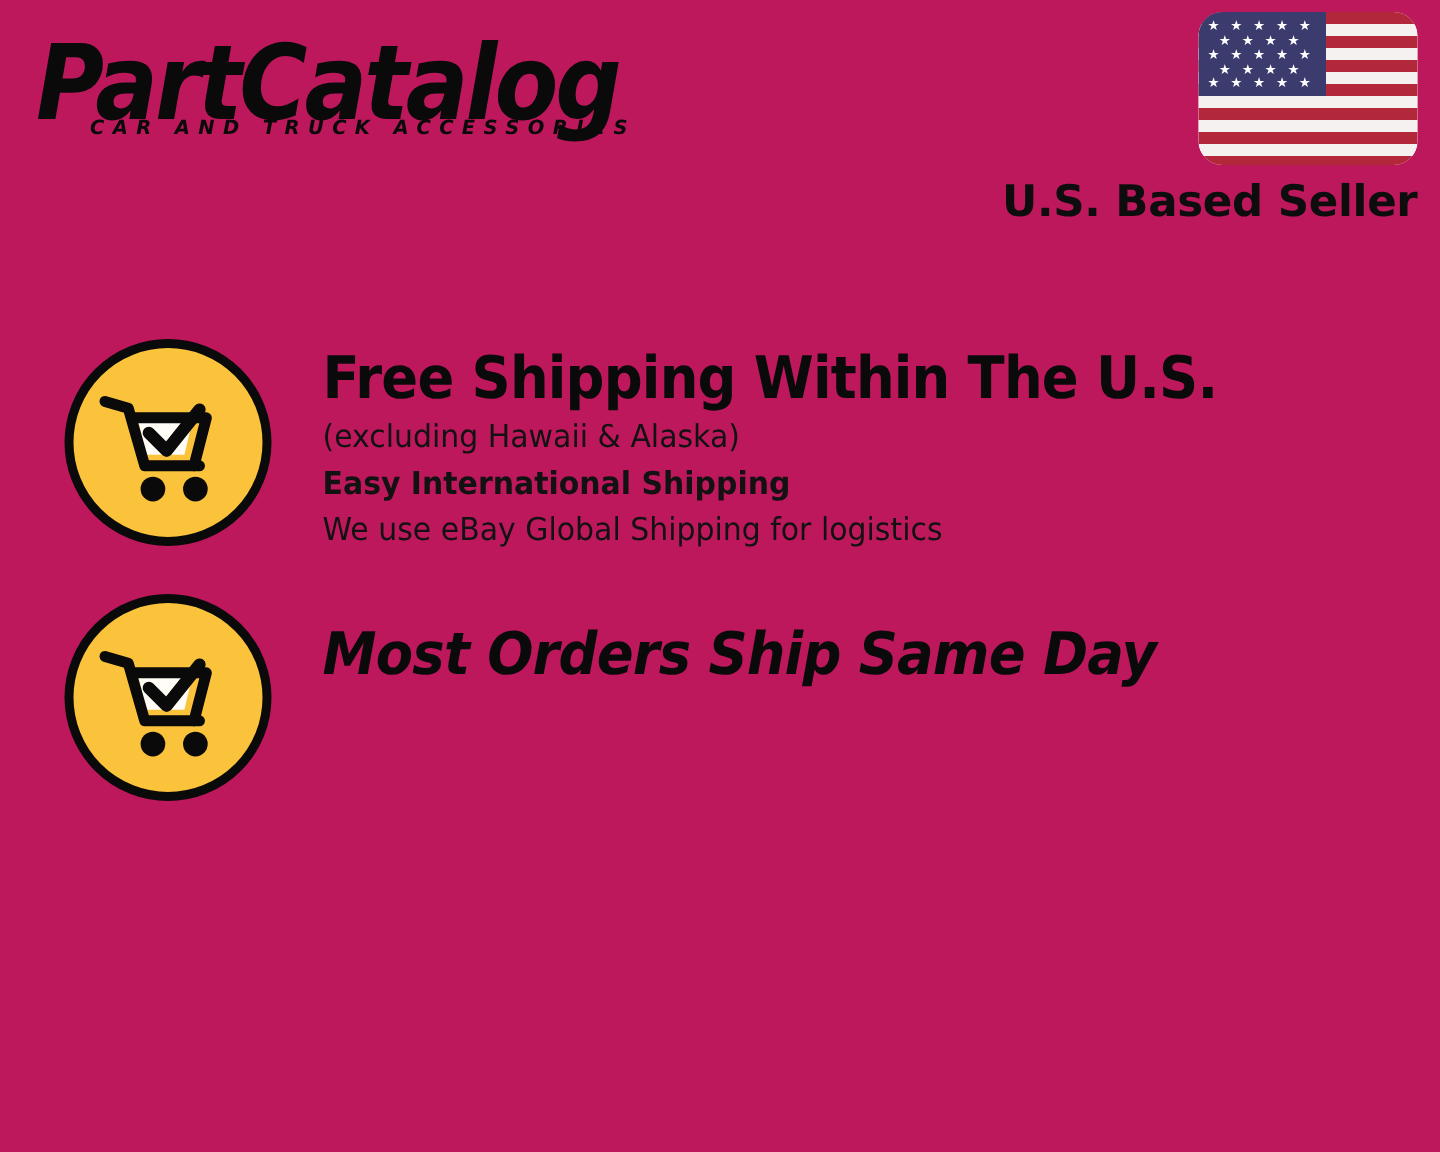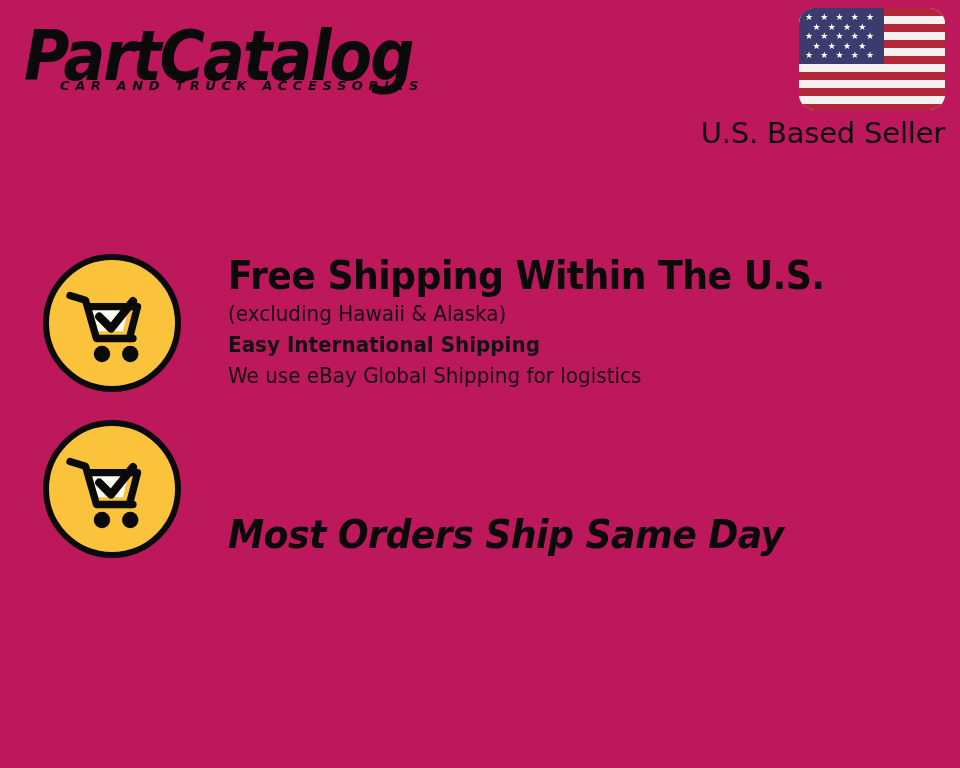--- a/index.html
+++ b/index.html
@@ -93,38 +93,37 @@
     position: absolute;
     color: #ffffff;
     font-size: 9px;
     line-height: 9px;
   }
   .seller-label {
     display: block;
     margin-top: 2px;
     font-family: "DejaVu Sans", sans-serif;
     font-size: 29px;
-    font-weight: 400;
+    font-weight: 700;
     letter-spacing: -0.2px;
     color: #0d0d0d;
     white-space: nowrap;
   }
 
   
   .features {
     position: absolute;
     left: 0;
     top: 226px;
     width: 960px;
   }
   .feature-row {
     position: relative;
     display: flex;
-    align-items: flex-end;
-    gap: 13px;
+    align-items: flex-start;
   }
   .row-shipping { height: 166px; }
   .row-returns  { height: 166px; }
   .row-sameday  { height: 166px; }
 
   .icon-badge {
     position: relative;
     flex: 0 0 auto;
     width: 138px;
     height: 138px;

